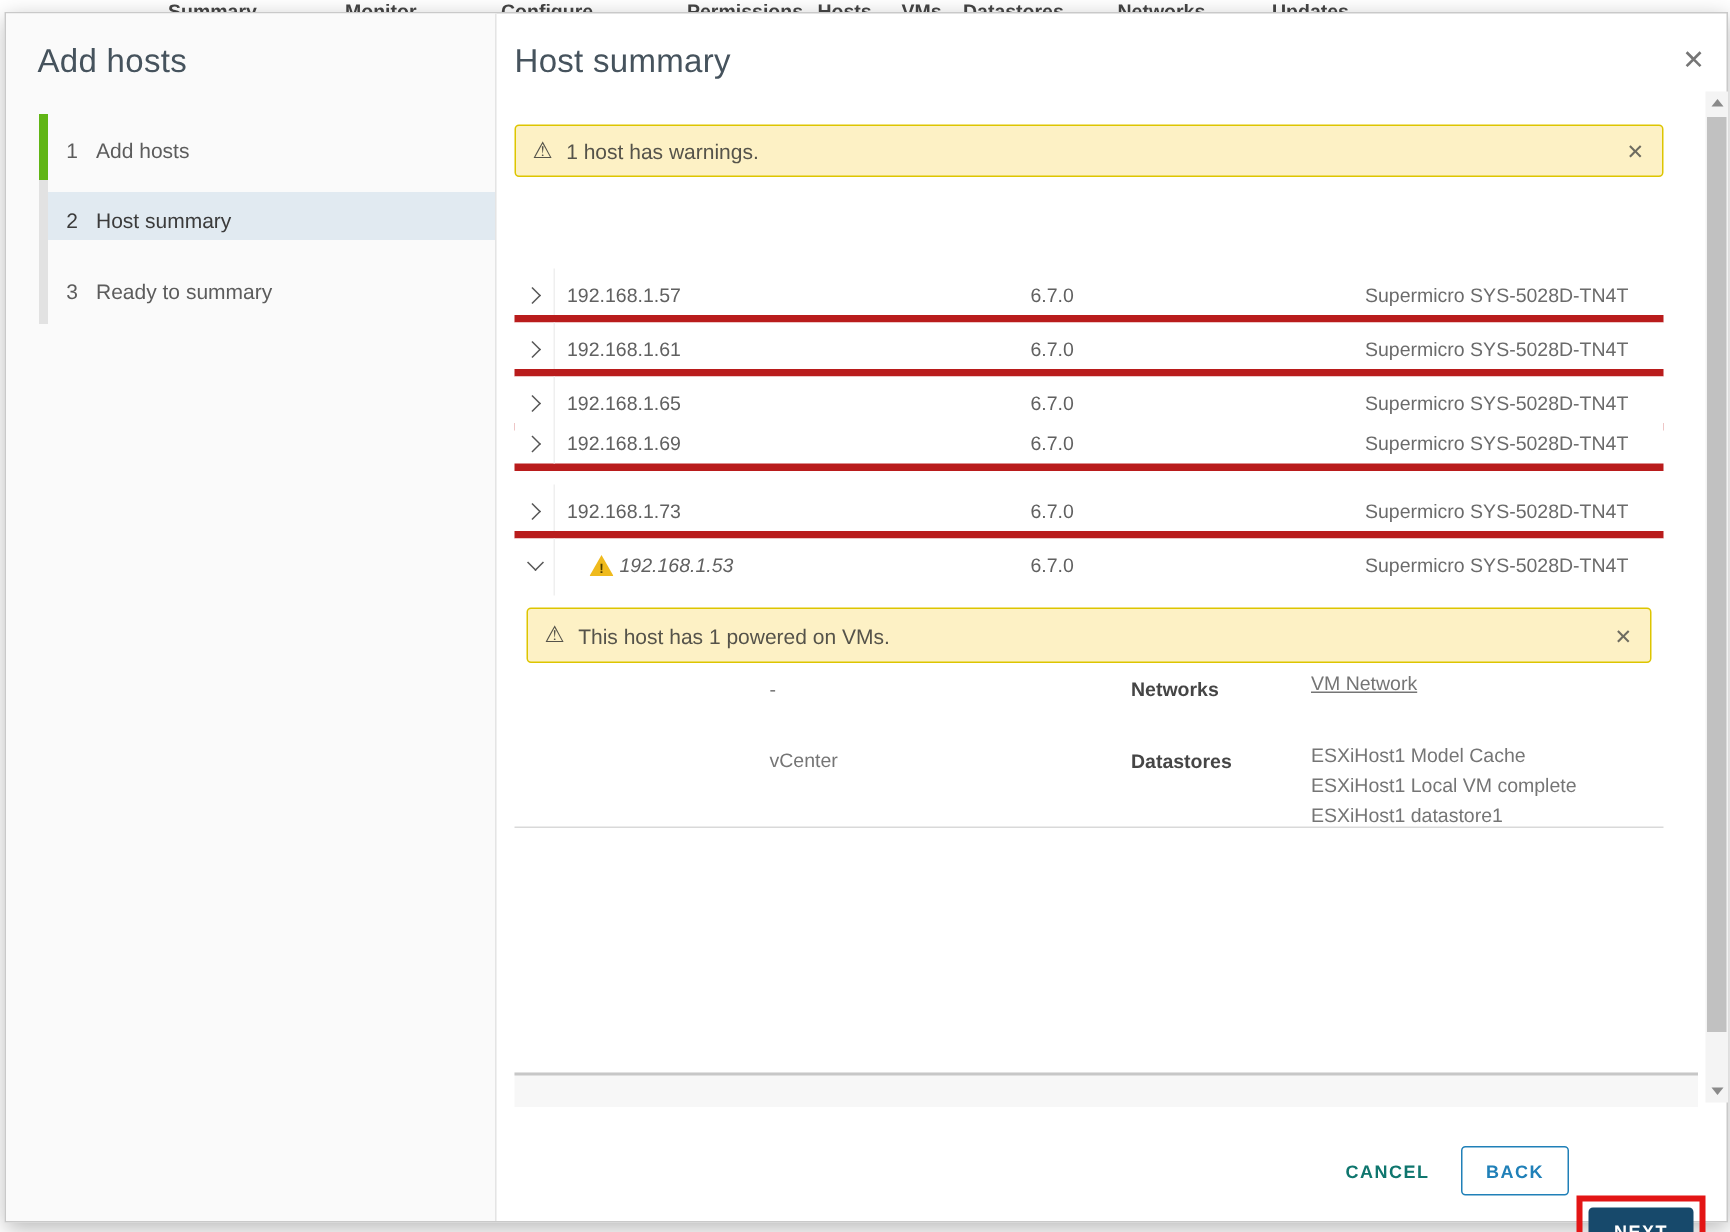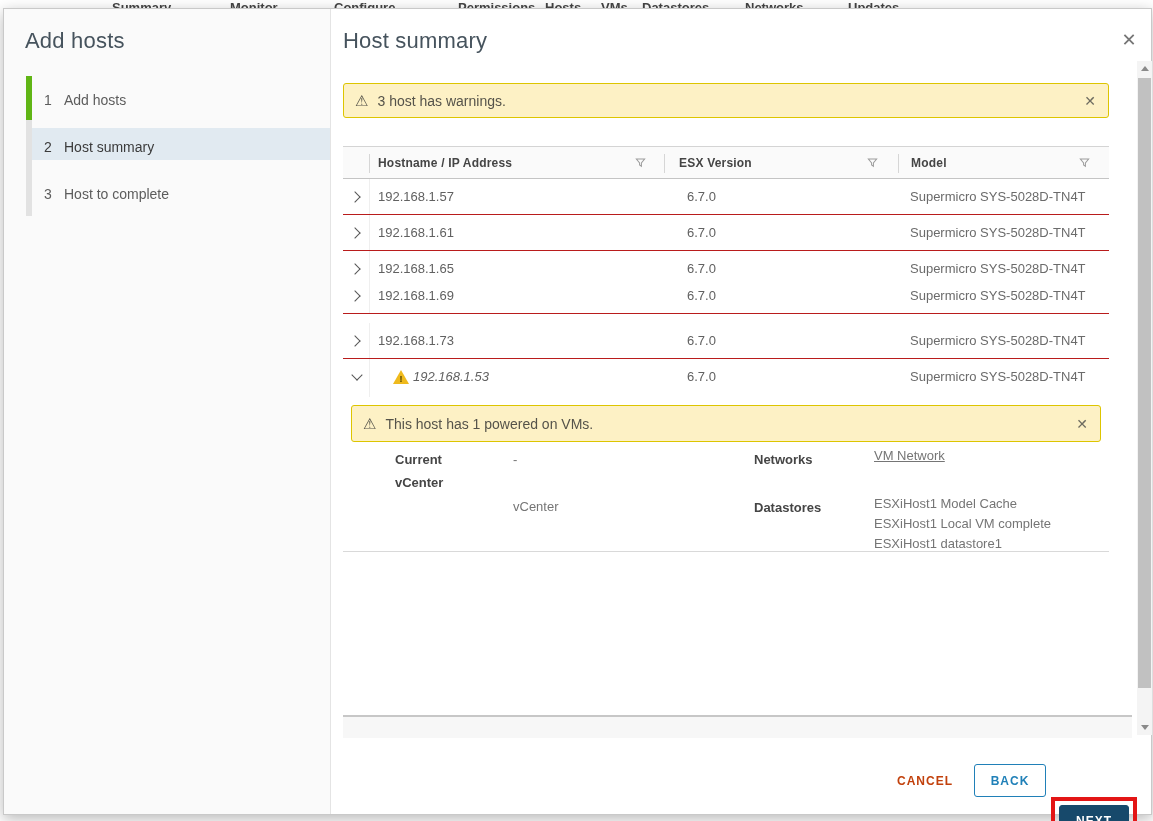--- a/index.html
+++ b/index.html
@@ -41,21 +41,21 @@
   .banner-close { margin-left:auto; margin-right:12px; font-size:14px; color:#6e6c60; cursor:pointer; }
 
   
   .grid { position:absolute; left:339px; top:137px; width:766px; height:406px; }
   .thead { position:absolute; left:0; top:0; width:766px; height:33px; background:#fafafa;
     border-top:1px solid #d4d4d4; border-bottom:1px solid #c4c4c4; }
   .th { position:absolute; top:9px; font-size:12px; font-weight:600; color:#454545; letter-spacing:.2px; }
   .hsep { position:absolute; top:7px; width:1px; height:19px; background:#d6d6d6; }
   .filter-icon { position:absolute; top:10px; width:11px; height:11px; cursor:pointer; }
 
-  .trow { position:absolute; left:0; width:766px; height:36px; border-bottom:1px solid #b91c1c; background:#fff; }
+  .trow { position:absolute; left:0; width:766px; height:36px; border-bottom:5px solid #b91c1c; background:#fff; }
   .trow::before { content:""; position:absolute; left:26px; top:0; bottom:0; width:1px; background:#efefef; }
   .trow.expanded { height:38px; border-bottom:none; }
   .expander { position:absolute; left:7px; top:12px; width:14px; height:14px; cursor:pointer; }
   .chev { display:block; width:8px; height:8px; border-right:1.6px solid #565656; border-top:1.6px solid #565656; }
   .chev.right { transform:rotate(45deg); margin:2px 0 0 1px; }
   .chev.down  { transform:rotate(135deg); margin:0 0 0 3px; }
   .cell { position:absolute; top:10px; font-size:13px; color:#616161; }
   .cell.host { left:35px; } .cell.esx { left:344px; } .cell.model { left:567px; color:#6b6b6b; }
   .trow.expanded .cell.host { left:70px;font-style:italic; }
   .warn-tri { position:absolute; left:50px; top:11px; width:16px; height:14px; background:#efba1d;
@@ -75,21 +75,21 @@
   
   .sbar { position:absolute; left:1133px; top:52px; width:15px; height:674px; background:#f4f4f4; }
   .sb-btn { position:absolute; left:0; width:15px; height:15px; display:flex; align-items:center; justify-content:center; cursor:pointer; }
   .sb-up { top:0; } .sb-down { bottom:0; }
   .tri-up { width:0; height:0; border-left:4px solid transparent; border-right:4px solid transparent; border-bottom:5px solid #8a8a8a; }
   .tri-down { width:0; height:0; border-left:4px solid transparent; border-right:4px solid transparent; border-top:5px solid #8a8a8a; }
   .sb-thumb { position:absolute; left:1px; top:17px; width:13px; height:610px; background:#c1c1c1; cursor:grab; }
 
   
   .btn-cancel { position:absolute; left:880px; top:758px; width:82px; height:28px; background:none; border:none;
-    color:#c2410c; font-size:12px; font-weight:600; letter-spacing:1px; cursor:pointer; font-family:inherit; }
+    color:#0f766e; font-size:12px; font-weight:600; letter-spacing:1px; cursor:pointer; font-family:inherit; }
   .btn-back { position:absolute; left:970px; top:755px; width:72px; height:33px; background:#fff;
     border:1px solid #2080b8; border-radius:3px; color:#2080b8; font-size:12px; font-weight:600; letter-spacing:1px;
     cursor:pointer; font-family:inherit; }
   .annotation { position:absolute; left:1047px; top:747px; width:86px; height:36px; border:4px solid #e31515;margin-top:41px; }
   .btn-next { position:absolute; left:4px; top:4px; width:70px; height:32px; background:#17496b;
     border:1px solid #17496b; border-radius:3px; color:#fff; font-size:12px; font-weight:600; letter-spacing:1px;
     cursor:pointer; font-family:inherit; }
 </style>
 </head>
 <body>
@@ -116,51 +116,34 @@
     <div class="step s1">
       <span class="num">1</span>
       <span class="lbl">Add hosts</span>
     </div>
     <div class="step s2">
       <span class="num">2</span>
       <span class="lbl">Host summary</span>
     </div>
     <div class="step s3">
       <span class="num">3</span>
-      <span class="lbl">Host to complete</span>
+      <span class="lbl">Ready to summary</span>
     </div>
   </div>
 
   <div class="page-title">Host summary</div>
   <div class="dlg-close">✕</div>
 
   <div class="banner banner-top">
     <span class="warn-outline">⚠</span>
-    <span class="banner-text">3 host has warnings.</span>
+    <span class="banner-text">1 host has warnings.</span>
     <span class="banner-close">✕</span>
   </div>
 
   <div class="grid">
-    <div class="thead">
-      <span class="hsep" style="left:26px"></span>
-      <span class="th" style="left:35px">Hostname / IP Address</span>
-      <svg class="filter-icon" style="left:292px" viewBox="0 0 12 12">
-          <path d="M1.5 2.2h9L7 6.4V10L5 8.6V6.4z" fill="none" stroke="#9b9b9b" stroke-width="1.1"></path>
-        </svg>
-      <span class="hsep" style="left:321px"></span>
-      <span class="th" style="left:336px">ESX Version</span>
-      <svg class="filter-icon" style="left:524px" viewBox="0 0 12 12">
-          <path d="M1.5 2.2h9L7 6.4V10L5 8.6V6.4z" fill="none" stroke="#9b9b9b" stroke-width="1.1"></path>
-        </svg>
-      <span class="hsep" style="left:555px"></span>
-      <span class="th" style="left:568px">Model</span>
-      <svg class="filter-icon" style="left:736px" viewBox="0 0 12 12">
-          <path d="M1.5 2.2h9L7 6.4V10L5 8.6V6.4z" fill="none" stroke="#9b9b9b" stroke-width="1.1"></path>
-        </svg>
-    </div>
 
     <div class="trow" style="top:33px">
       <span class="expander">
           <i class="chev right"></i>
         </span>
       <span class="cell host">192.168.1.57</span>
       <span class="cell esx">6.7.0</span>
       <span class="cell model">Supermicro SYS-5028D-TN4T</span>
     </div>
     <div class="trow" style="top:69px">
@@ -204,21 +187,20 @@
       <span class="cell esx">6.7.0</span>
       <span class="cell model">Supermicro SYS-5028D-TN4T</span>
     </div>
 
     <div class="banner" style="left:8px; top:259px; width:750px; height:37px;">
       <span class="warn-outline">⚠</span>
       <span class="banner-text">This host has 1 powered on VMs.</span>
       <span class="banner-close">✕</span>
     </div>
 
-    <div class="detail-label" style="left:52px; top:302px; width:84px;">Current vCenter</div>
     <div class="detail-value" style="left:170px; top:304px;">-</div>
     <div class="detail-value" style="left:170px; top:351px;">vCenter</div>
 
     <div class="detail-label" style="left:411px; top:302px;">Networks</div>
     <div class="detail-value" style="left:531px; top:300px;text-decoration:underline;">VM Network</div>
     <div class="detail-label" style="left:411px; top:350px;">Datastores</div>
     <div class="detail-value" style="left:531px; top:348px;">ESXiHost1 Model Cache</div>
     <div class="detail-value" style="left:531px; top:368px;">ESXiHost1 Local VM complete</div>
     <div class="detail-value" style="left:531px; top:388px;">ESXiHost1 datastore1</div>
 

